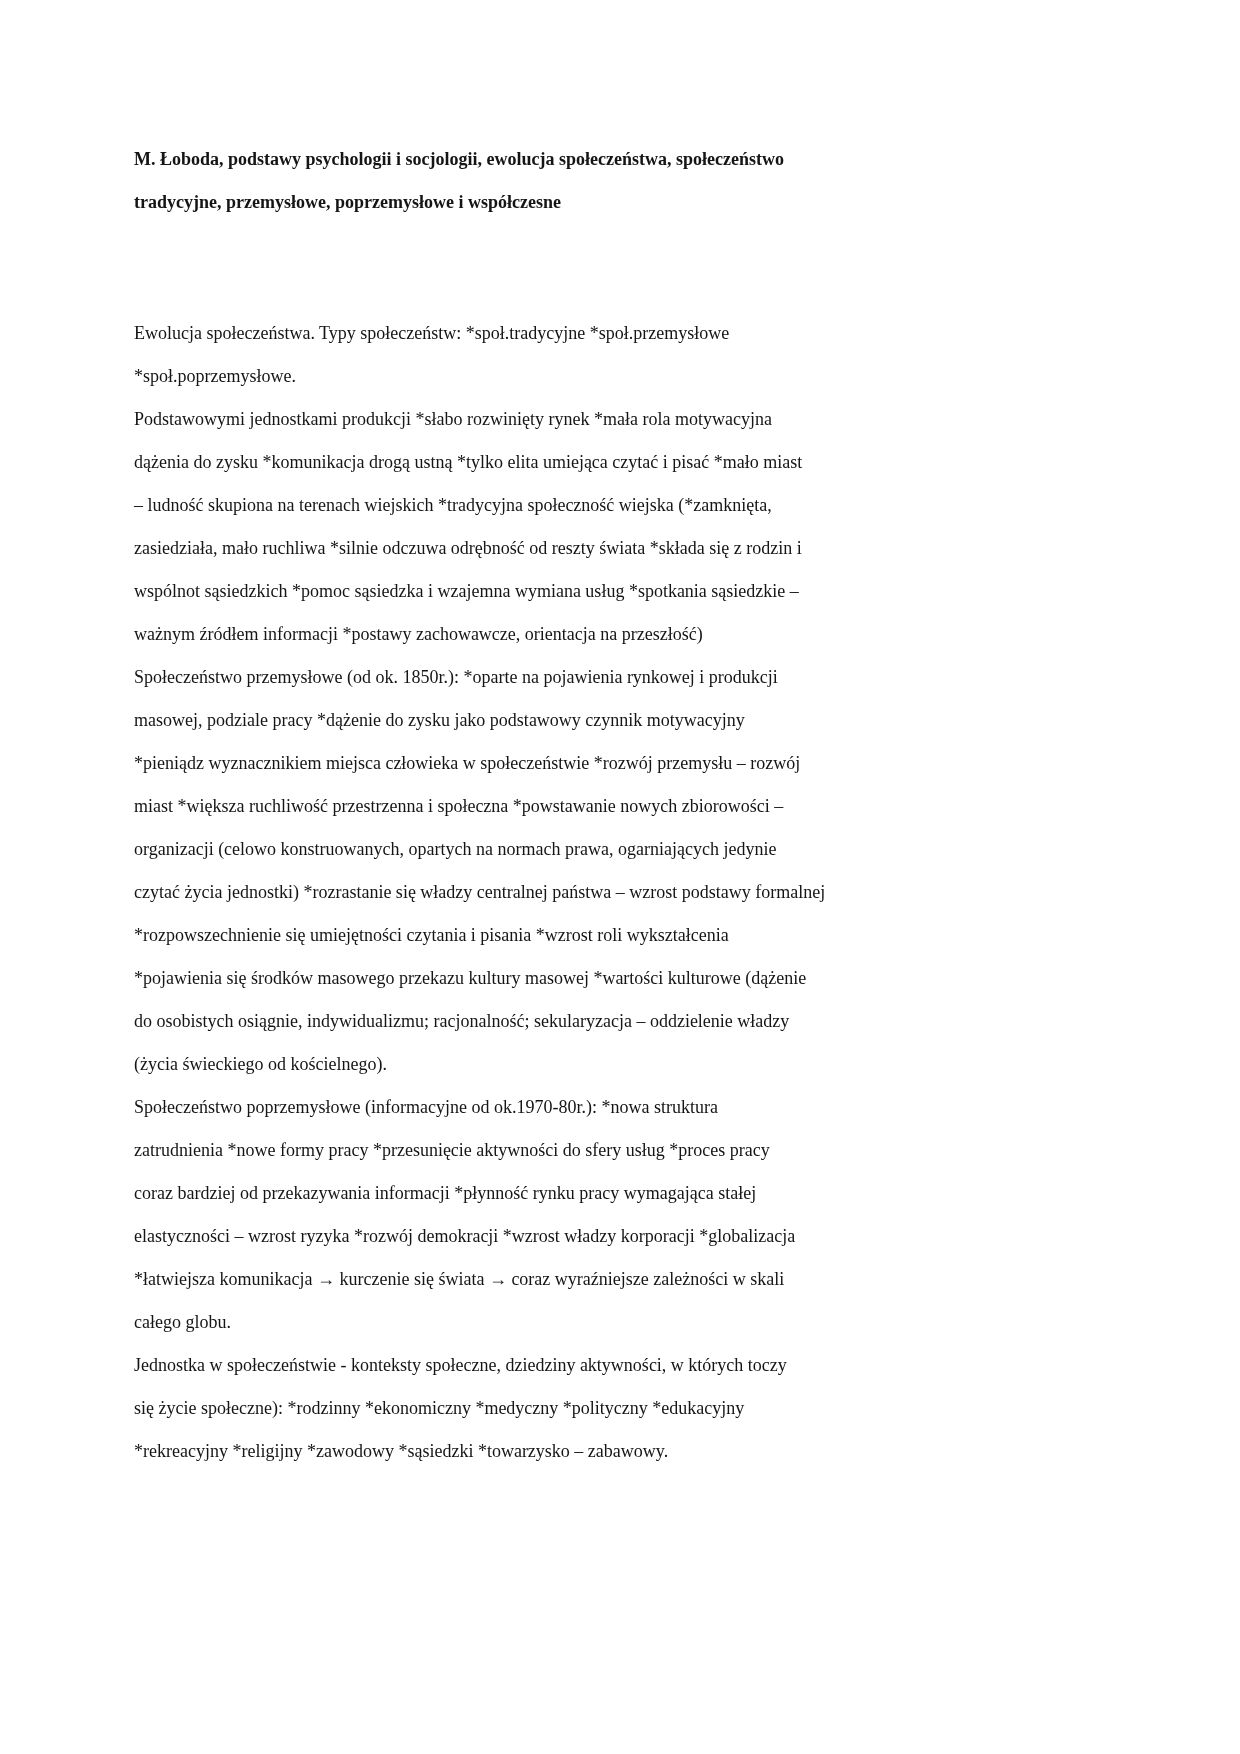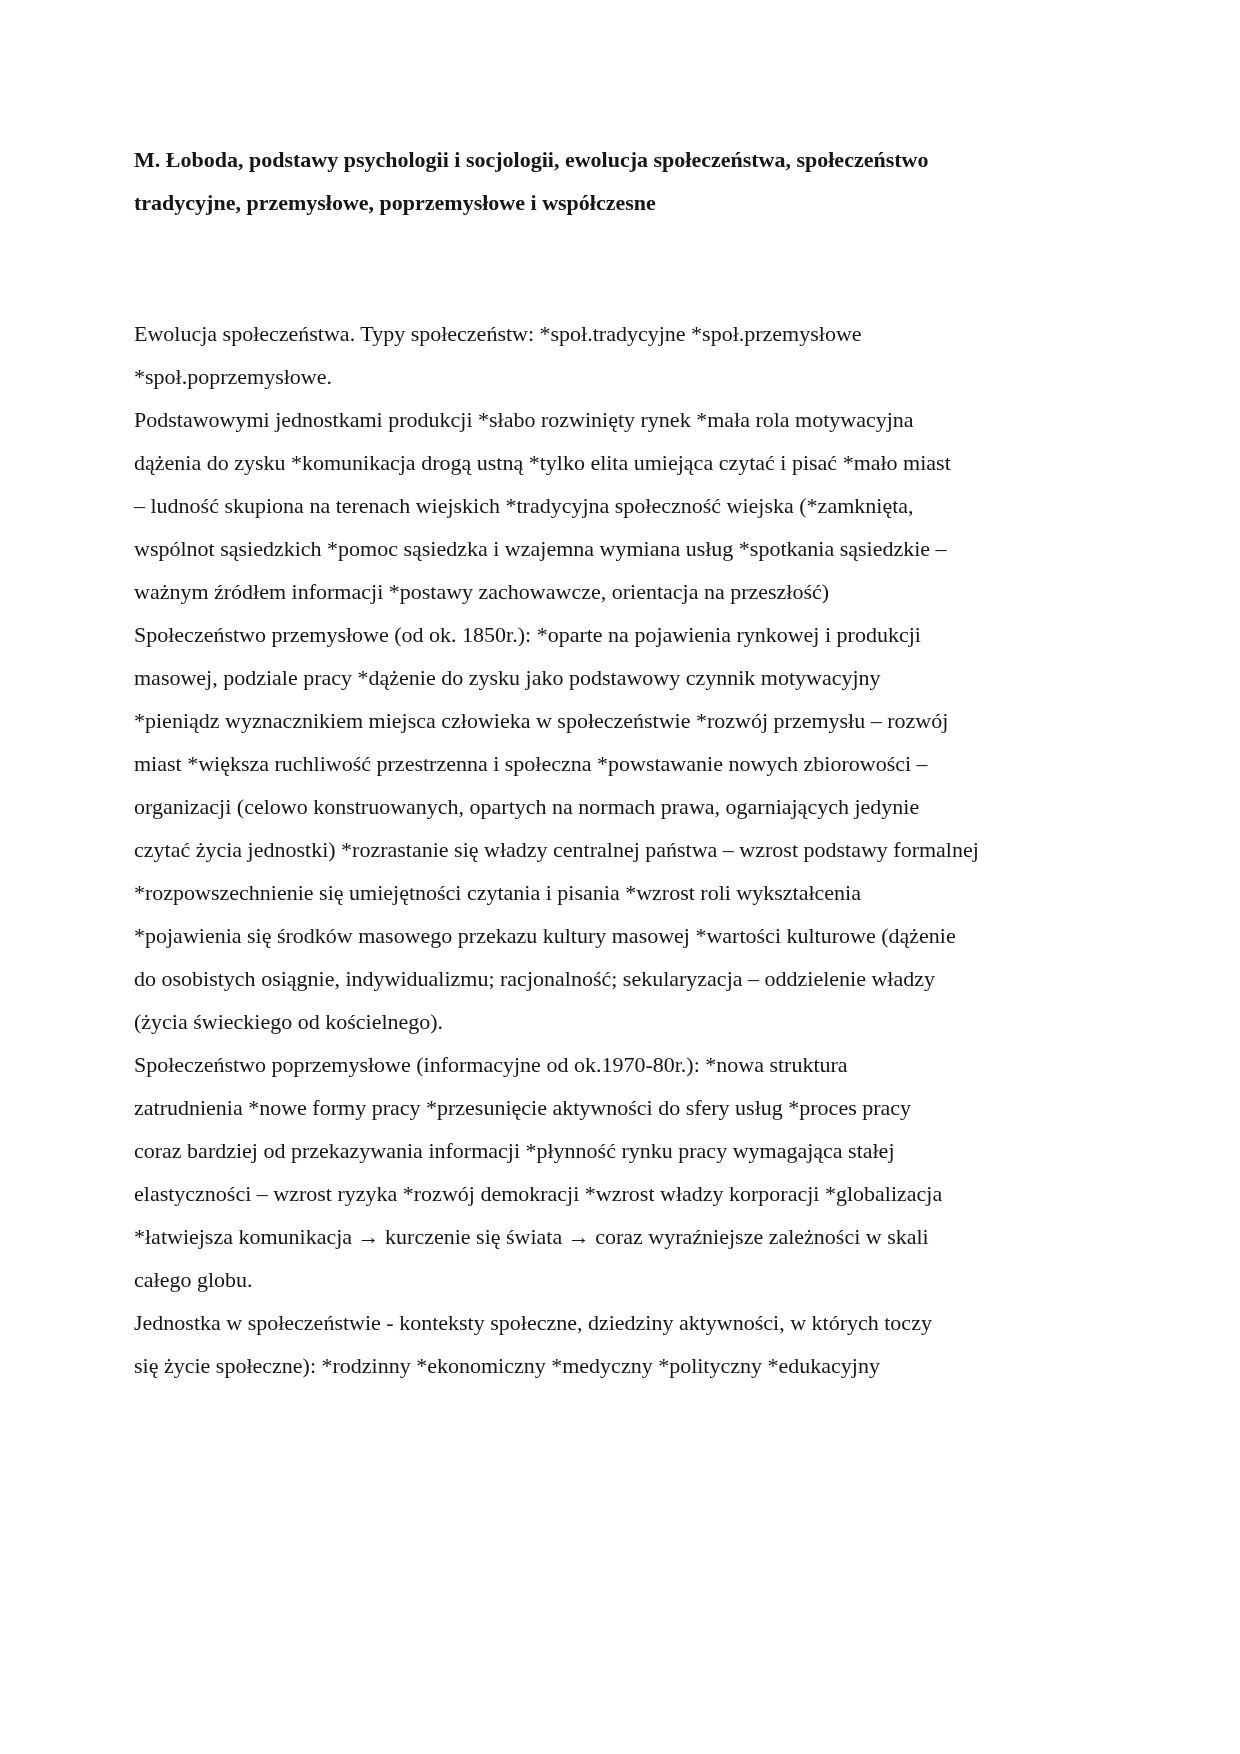--- a/index.html
+++ b/index.html
@@ -7,21 +7,21 @@
     padding: 0;
     background: #ffffff;
   }
   .page {
     position: relative;
     width: 1240px;
     height: 1754px;
     background: #ffffff;
     color: #151515;
     font-family: "Liberation Serif", "DejaVu Serif", serif;
-    font-size: 22px;
+    font-size: 18px;
     line-height: 43px;
     overflow: hidden;
   }
   .content {
     position: absolute;
     left: 134px;
     top: 138px;
     width: 1000px;
   }
   .title-block {
@@ -47,35 +47,37 @@
     <div class="title-block">
         <div class="line">M. Łoboda, podstawy psychologii i socjologii, ewolucja społeczeństwa, społeczeństwo</div>
         <div class="line">tradycyjne, przemysłowe, poprzemysłowe i współczesne</div>
       </div>
     <div class="body-block">
         <div class="line"><span class="seg-bold">Ewolucja społeczeństwa.</span><span class="seg-regular"> Typy społeczeństw: *społ.tradycyjne *społ.przemysłowe</span></div>
         <div class="line"><span class="seg-regular">*społ.poprzemysłowe.</span></div>
         <div class="line"><span class="seg-regular">Podstawowymi jednostkami produkcji *słabo rozwinięty rynek *mała rola motywacyjna</span></div>
         <div class="line"><span class="seg-regular">dążenia do zysku *komunikacja drogą ustną *tylko elita umiejąca czytać i pisać *mało miast</span></div>
         <div class="line"><span class="seg-regular">– ludność skupiona na terenach wiejskich *tradycyjna społeczność wiejska (*zamknięta,</span></div>
+        <div class="line"><span class="seg-regular">zasiedziała, mało ruchliwa *silnie odczuwa odrębność od reszty świata *składa się z rodzin i</span></div>
         <div class="line"><span class="seg-regular">wspólnot sąsiedzkich *pomoc sąsiedzka i wzajemna wymiana usług *spotkania sąsiedzkie –</span></div>
         <div class="line"><span class="seg-regular">ważnym źródłem informacji *postawy zachowawcze, orientacja na przeszłość)</span></div>
         <div class="line"><span class="seg-bold">Społeczeństwo przemysłowe</span><span class="seg-regular"> (od ok. 1850r.): *oparte na pojawienia rynkowej i produkcji</span></div>
         <div class="line"><span class="seg-regular">masowej, podziale pracy *dążenie do zysku jako podstawowy czynnik motywacyjny</span></div>
         <div class="line"><span class="seg-regular">*pieniądz wyznacznikiem miejsca człowieka w społeczeństwie *rozwój przemysłu – rozwój</span></div>
         <div class="line"><span class="seg-regular">miast *większa ruchliwość przestrzenna i społeczna *powstawanie nowych zbiorowości –</span></div>
         <div class="line"><span class="seg-regular">organizacji (celowo konstruowanych, opartych na normach prawa, ogarniających jedynie</span></div>
         <div class="line"><span class="seg-regular">czytać życia jednostki) *rozrastanie się władzy centralnej państwa – </span><span class="seg-bold">wzrost podstawy formalnej</span></div>
         <div class="line"><span class="seg-regular">*rozpowszechnienie się umiejętności czytania i pisania *wzrost roli wykształcenia</span></div>
         <div class="line"><span class="seg-regular">*pojawienia się środków masowego przekazu kultury masowej *wartości kulturowe (dążenie</span></div>
         <div class="line"><span class="seg-bold">do osobistych</span><span class="seg-regular"> osiągnie, indywidualizmu; racjonalność; sekularyzacja – </span><span class="seg-bold">oddzielenie władzy</span></div>
         <div class="line"><span class="seg-regular">(życia świeckiego od kościelnego).</span></div>
         <div class="line"><span class="seg-bold">Społeczeństwo poprzemysłowe</span><span class="seg-regular"> (informacyjne od ok.1970-80r.): *nowa struktura</span></div>
         <div class="line"><span class="seg-regular">zatrudnienia *nowe formy pracy *przesunięcie aktywności do sfery usług *proces pracy</span></div>
         <div class="line"><span class="seg-regular">coraz bardziej od przekazywania informacji *płynność rynku pracy wymagająca stałej</span></div>
         <div class="line"><span class="seg-regular">elastyczności – wzrost ryzyka *rozwój demokracji *wzrost </span><span class="seg-bold">władzy korporacji *globalizacja</span></div>
         <div class="line"><span class="seg-regular">*łatwiejsza komunikacja </span><span class="seg-bold">→</span><span class="seg-regular"> kurczenie się świata </span><span class="seg-bold">→</span><span class="seg-regular"> coraz wyraźniejsze zależności w skali</span></div>
         <div class="line"><span class="seg-regular">całego globu.</span></div>
         <div class="line"><span class="seg-bold">Jednostka w społeczeństwie -</span><span class="seg-regular"> konteksty społeczne, dziedziny aktywności, w których toczy</span></div>
         <div class="line"><span class="seg-regular">się życie społeczne): *rodzinny *ekonomiczny *medyczny *polityczny *edukacyjny</span></div>
+        <div class="line"><span class="seg-regular">*rekreacyjny *religijny *zawodowy *sąsiedzki *towarzysko – zabawowy.</span></div>
       </div>
   </div>
 </div>
 
 </body></html>

